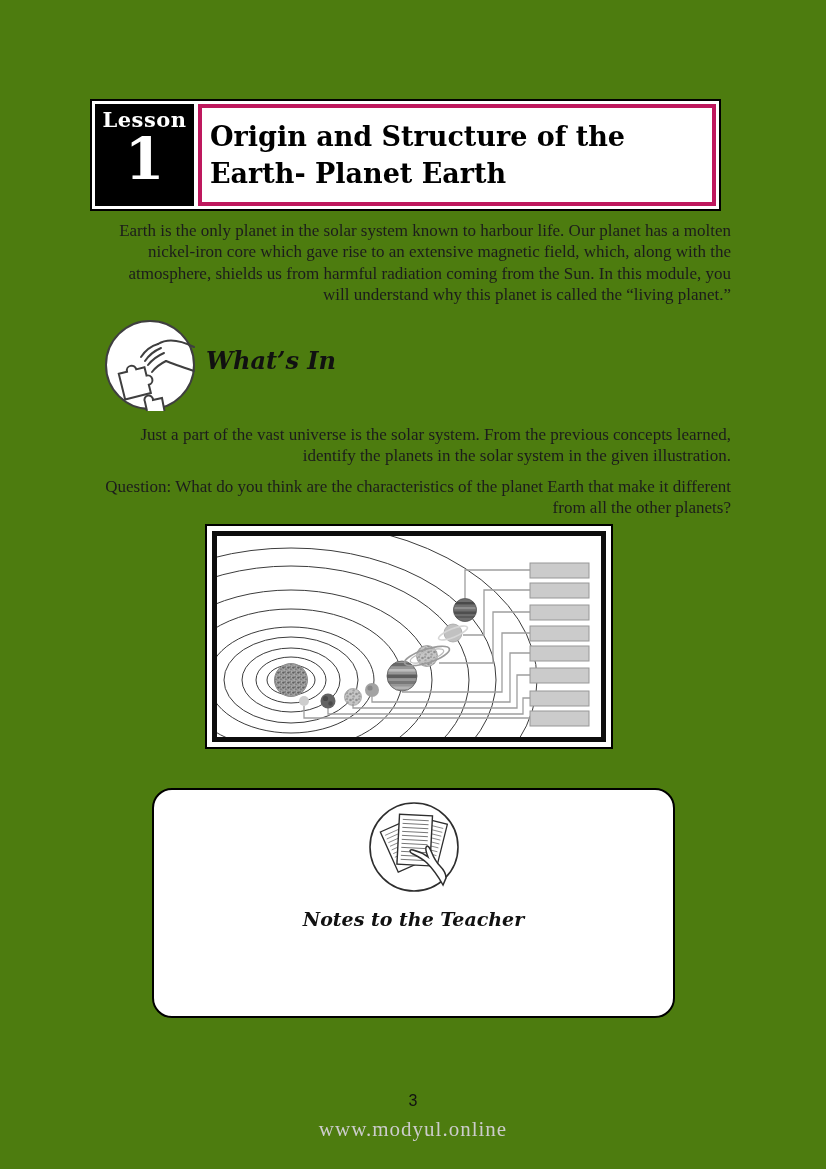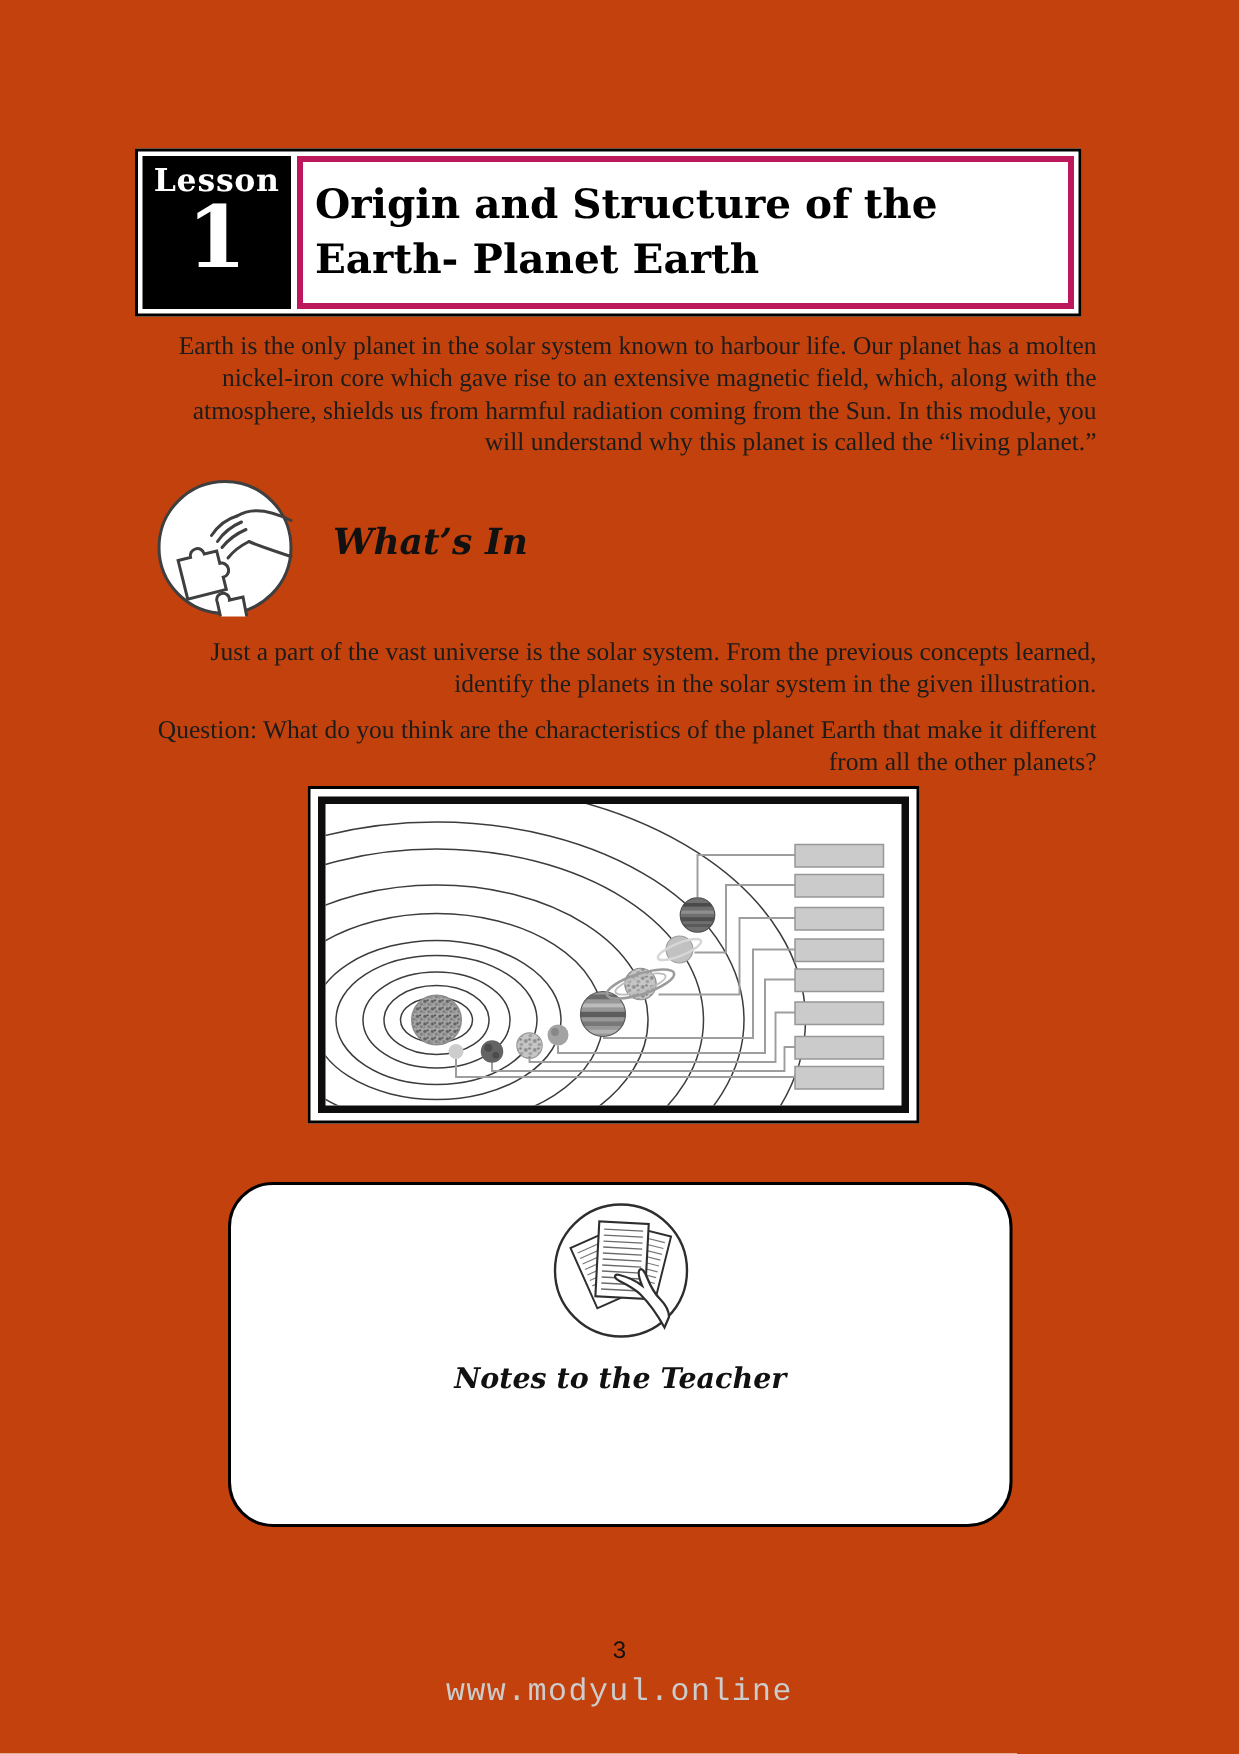--- a/index.html
+++ b/index.html
@@ -1,16 +1,16 @@
 <!DOCTYPE html>
 <html><head>
 <meta charset="utf-8">
 <style>
   html,body{margin:0;padding:0;background:#fff;}
-  .page{position:relative;width:826px;height:1169px;background:#c2410c;overflow:hidden;
+  .page{position:relative;width:826px;height:1169px;background:#4d7c0f;overflow:hidden;
         font-family:"Liberation Serif",serif;color:#1c1c1c;}
 
   
   .lesson-header{position:absolute;left:90px;top:99px;width:631px;height:112px;
         border:2px solid #000;padding:3px;box-sizing:border-box;display:flex;gap:4px;background:#fff;}
   .lesson-badge{width:99px;background:#000;color:#fff;text-align:center;
         font-family:"DejaVu Serif",serif;font-weight:bold;display:flex;flex-direction:column;}
   .lesson-word{font-size:21px;margin-top:3px;letter-spacing:.5px;}
   .lesson-num{font-size:57px;line-height:1.0;margin-top:-2px;}
   .title-box{flex:1;border:4px solid #be185d;box-sizing:border-box;display:flex;flex-direction:column;
@@ -18,41 +18,41 @@
         font-size:27px;line-height:37px;color:#000;}
 
   
   .para{position:absolute;left:99px;width:632px;margin:0;font-size:17px;line-height:21.3px;text-align:right;}
   .intro{top:220px;}
   .p2{top:424px;}
   .p3{top:476px;}
 
   
   .whats-in-icon{position:absolute;left:102px;top:317px;}
-  .whats-in-heading{position:absolute;left:222px;top:346px;font-family:"DejaVu Serif",serif;
+  .whats-in-heading{position:absolute;left:206px;top:346px;font-family:"DejaVu Serif",serif;
         font-weight:bold;font-style:italic;font-size:24px;color:#111;}
 
   
   .figure-outer{position:absolute;left:205px;top:524px;border:2px solid #000;padding:5px;background:#fff;}
   .figure-inner{border:5px solid #0d0d0d;line-height:0;background:#fff;}
 
   
   .notes-box{position:absolute;left:152px;top:788px;width:523px;height:230px;
-        border:2px solid #000;border-radius:30px;box-sizing:border-box;background:#fff;}
+        border:2px solid #000;border-radius:20px;box-sizing:border-box;background:#fff;}
   .notes-icon{position:absolute;left:50%;transform:translateX(-50%);top:10px;}
   .notes-title{position:absolute;top:118px;left:0;width:100%;text-align:center;
         font-family:"DejaVu Serif",serif;font-weight:bold;font-style:italic;font-size:19px;color:#111;}
   .notes-body{position:absolute;left:18px;top:147px;width:474px;margin:0;
         font-family:"DejaVu Serif",serif;font-size:14.5px;line-height:21.8px;color:#222;}
 
   
   .page-number{position:absolute;top:1092px;left:0;width:826px;text-align:center;
         font-family:"Liberation Sans",sans-serif;font-size:16px;color:#111;}
   .watermark{position:absolute;top:1117px;left:0;width:826px;text-align:center;
-        font-family:Liberation Mono, monospace;font-size:21px;letter-spacing:1px;color:#cccccc;}
+        font-family:Liberation Serif, serif;font-size:21px;letter-spacing:1px;color:#cccccc;}
 </style>
 </head>
 <body>
 
 <div class="page">
 
   <div class="lesson-header">
     <div class="lesson-badge">
       <div class="lesson-word">Lesson</div>
       <div class="lesson-num">1</div>

